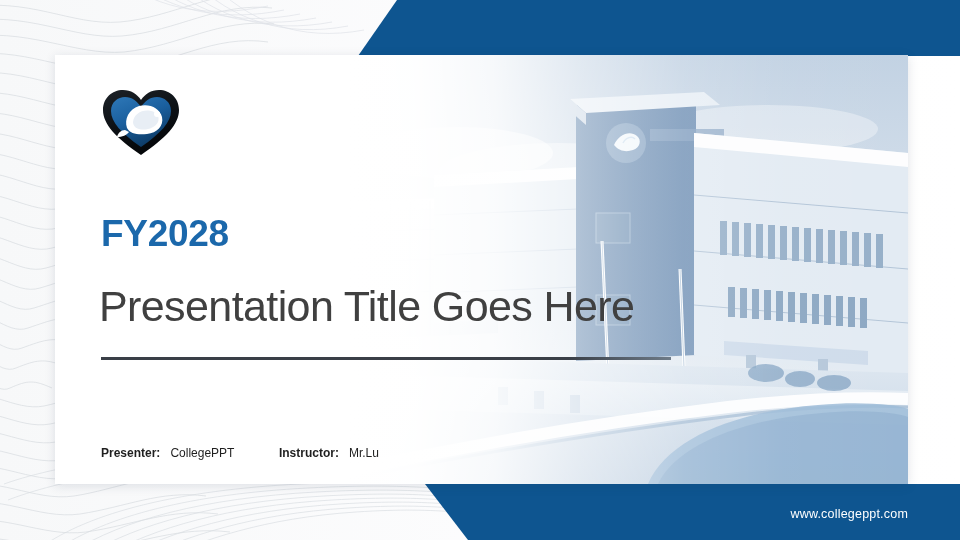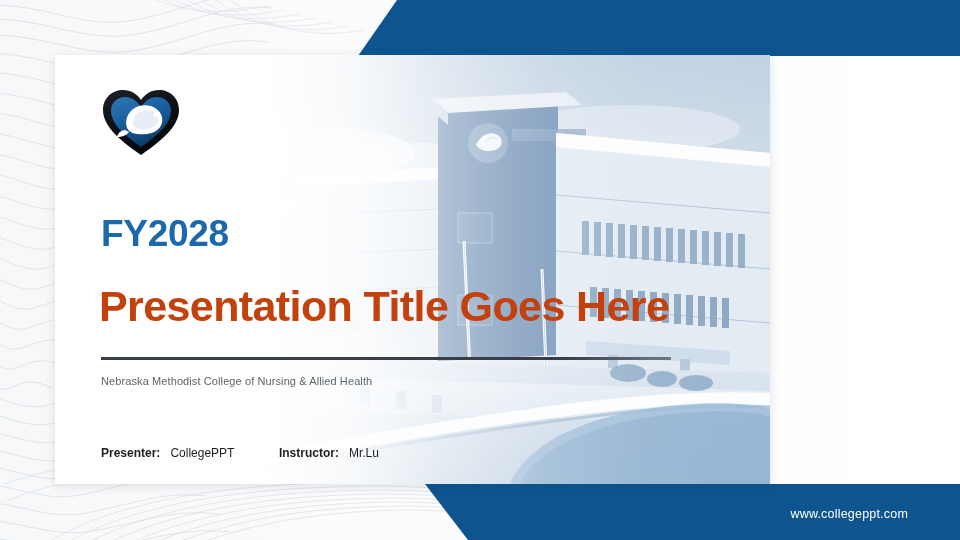--- a/index.html
+++ b/index.html
@@ -38,21 +38,21 @@
     z-index: 1;
     pointer-events: none;
   }
   .blue-shapes svg { display: block; width: 960px; height: 540px; }
 
   
   .card {
     position: absolute;
     left: 55px;
     top: 55px;
-    width: 715px;
+    width: 853px;
     height: 429px;
     background: #ffffff;
     z-index: 2;
     overflow: hidden;
     box-shadow: 0 2px 10px rgba(30,50,80,0.13);
   }
 
   
   .photo-wrap {
     position: absolute;
@@ -104,22 +104,22 @@
     color: #1b68ab;
     letter-spacing: -0.3px;
     line-height: 1;
     white-space: nowrap;
   }
   .main-title {
     position: absolute;
     left: 44px;
     top: 230px;
     font-size: 43px;
-    font-weight: bold;
-    color: #c2410c;
+    font-weight: normal;
+    color: #404040;
     letter-spacing: -0.6px;
     line-height: 1;
     white-space: nowrap;
   }
   .rule {
     position: absolute;
     left: 46px;
     top: 302px;
     width: 570px;
     height: 3px;
@@ -431,21 +431,20 @@
           <circle cx="57" cy="28" r="3" fill="#ffffff"></circle>
         </svg>
       </div>
 
       <div class="fy-line">FY2028</div>
 
       <div class="main-title">Presentation Title Goes Here</div>
 
       <div class="rule"></div>
 
-      <div class="org-name">Nebraska Methodist College of Nursing &amp; Allied Health</div>
 
       <div class="meta-line">
         <span class="lbl">Presenter:</span>
         <span>&nbsp;</span>
         <span class="val">CollegePPT</span>
         <span class="meta-gap"></span>
         <span class="lbl">Instructor:</span>
         <span>&nbsp;</span>
         <span class="val">Mr.Lu</span>
       </div>

